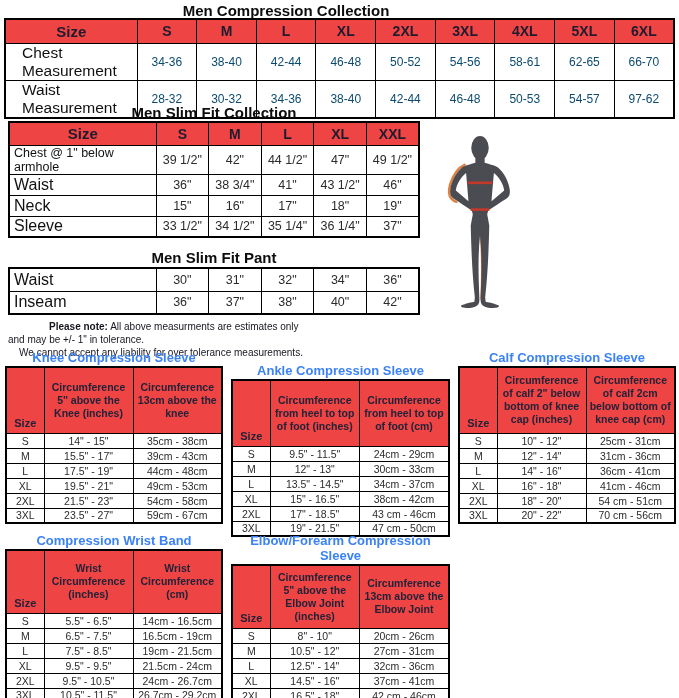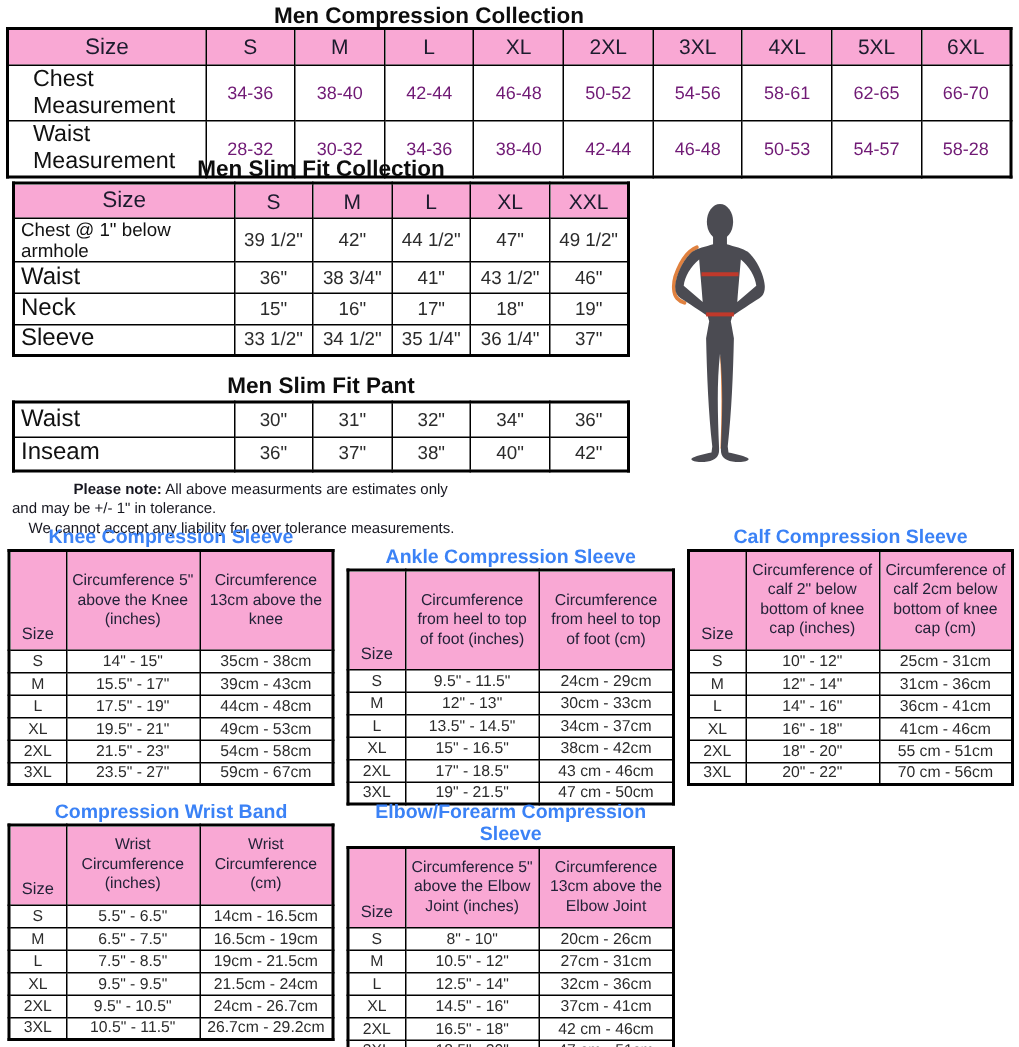--- a/index.html
+++ b/index.html
@@ -6,46 +6,46 @@
   html,body { width:679px; height:698px; background:#fff; }
   body { font-family:"Liberation Sans","DejaVu Sans",sans-serif; color:#222; position:relative; overflow:hidden; }
 
   .abs { position:absolute; }
 
   .title-main  { font-weight:bold; font-size:15px; color:#0d0d0d; text-align:center; }
   .title-small { font-weight:bold; font-size:13px; color:#3b82f6; text-align:center; margin-bottom:1px; }
 
   table { border-collapse:collapse; table-layout:fixed; border:2px solid #000; background:#fff; }
   th, td { border:1px solid #000; text-align:center; vertical-align:middle; overflow:hidden; }
-  th { background:#f9a8d4; font-weight:normal; color:#1c1c2e; }
+  th { background:#ef4444; font-weight:bold; color:#1c1c2e; }
 
   
   .t-compression { width:671px; }
   .t-compression th { height:24px; font-size:14px; }
   .t-compression th.c0 { width:132px; font-size:15px; }
-  .t-compression td { height:23px; font-size:12px; color:#701a75; }
+  .t-compression td { height:23px; font-size:12px; color:#0c4a6e; }
   .t-compression td.c0 { text-align:left; font-size:15.5px; padding-left:16px; color:#111; }
 
   .t-slim, .t-pant { width:412px; }
   .t-slim th { height:23px; font-size:14px; }
   .t-slim th.c0 { width:147px; font-size:15px; }
   .t-slim td, .t-pant td { height:21px; font-size:12.5px; color:#2b2b2b; }
   .t-slim td.c0, .t-pant td.c0 { text-align:left; font-size:16px; padding-left:4px; color:#111; }
   .t-slim tbody tr:first-child td { height:19px; }
   .t-slim tbody tr:first-child td.c0 { font-size:12.5px; }
   .t-pant td.c0 { width:147px; }
   .t-pant td { height:23px; }
 
   
   .t-small { width:218px; }
   .t-small th { font-size:10.5px; color:#222238; padding:0 2px; line-height:1.25; }
   .t-small th.c0 { width:38px; vertical-align:bottom; padding-bottom:2px; font-size:11px; }
   .t-small td { height:15px; font-size:10.5px; color:#2b2b2b; }
   .hdr-tall th { height:66px; }
-  .hdr-mid  th { height:53px; }
+  .hdr-mid  th { height:63px; }
 
   .note { font-size:10px; color:#16161f; width:306px; line-height:1.3; }
   .note .bold { font-weight:bold;padding-left:41px; }
   .note .line2 { text-align:center; }
 
   .block { position:absolute; }
 </style>
 </head>
 <body>
 
@@ -81,21 +81,21 @@
       <tr>
         <td class="c0">Waist Measurement</td>
         <td>28-32</td>
         <td>30-32</td>
         <td>34-36</td>
         <td>38-40</td>
         <td>42-44</td>
         <td>46-48</td>
         <td>50-53</td>
         <td>54-57</td>
-        <td>58-28</td>
+        <td>97-62</td>
       </tr>
     </tbody>
   </table>
 
 <div class="abs title-main" style="top:104px; left:8px; width:412px;">Men Slim Fit Collection</div>
 <table class="abs t-slim" style="top:121px; left:8px;">
     <thead>
       <tr>
         <th class="c0">Size</th>
         <th>S</th>
@@ -326,21 +326,21 @@
           <td>36cm - 41cm</td>
         </tr>
         <tr>
           <td class="c0">XL</td>
           <td>16" - 18"</td>
           <td>41cm - 46cm</td>
         </tr>
         <tr>
           <td class="c0">2XL</td>
           <td>18" - 20"</td>
-          <td>55 cm - 51cm</td>
+          <td>54 cm - 51cm</td>
         </tr>
         <tr>
           <td class="c0">3XL</td>
           <td>20" - 22"</td>
           <td>70 cm - 56cm</td>
         </tr>
       </tbody>
     </table>
 </div>
 

